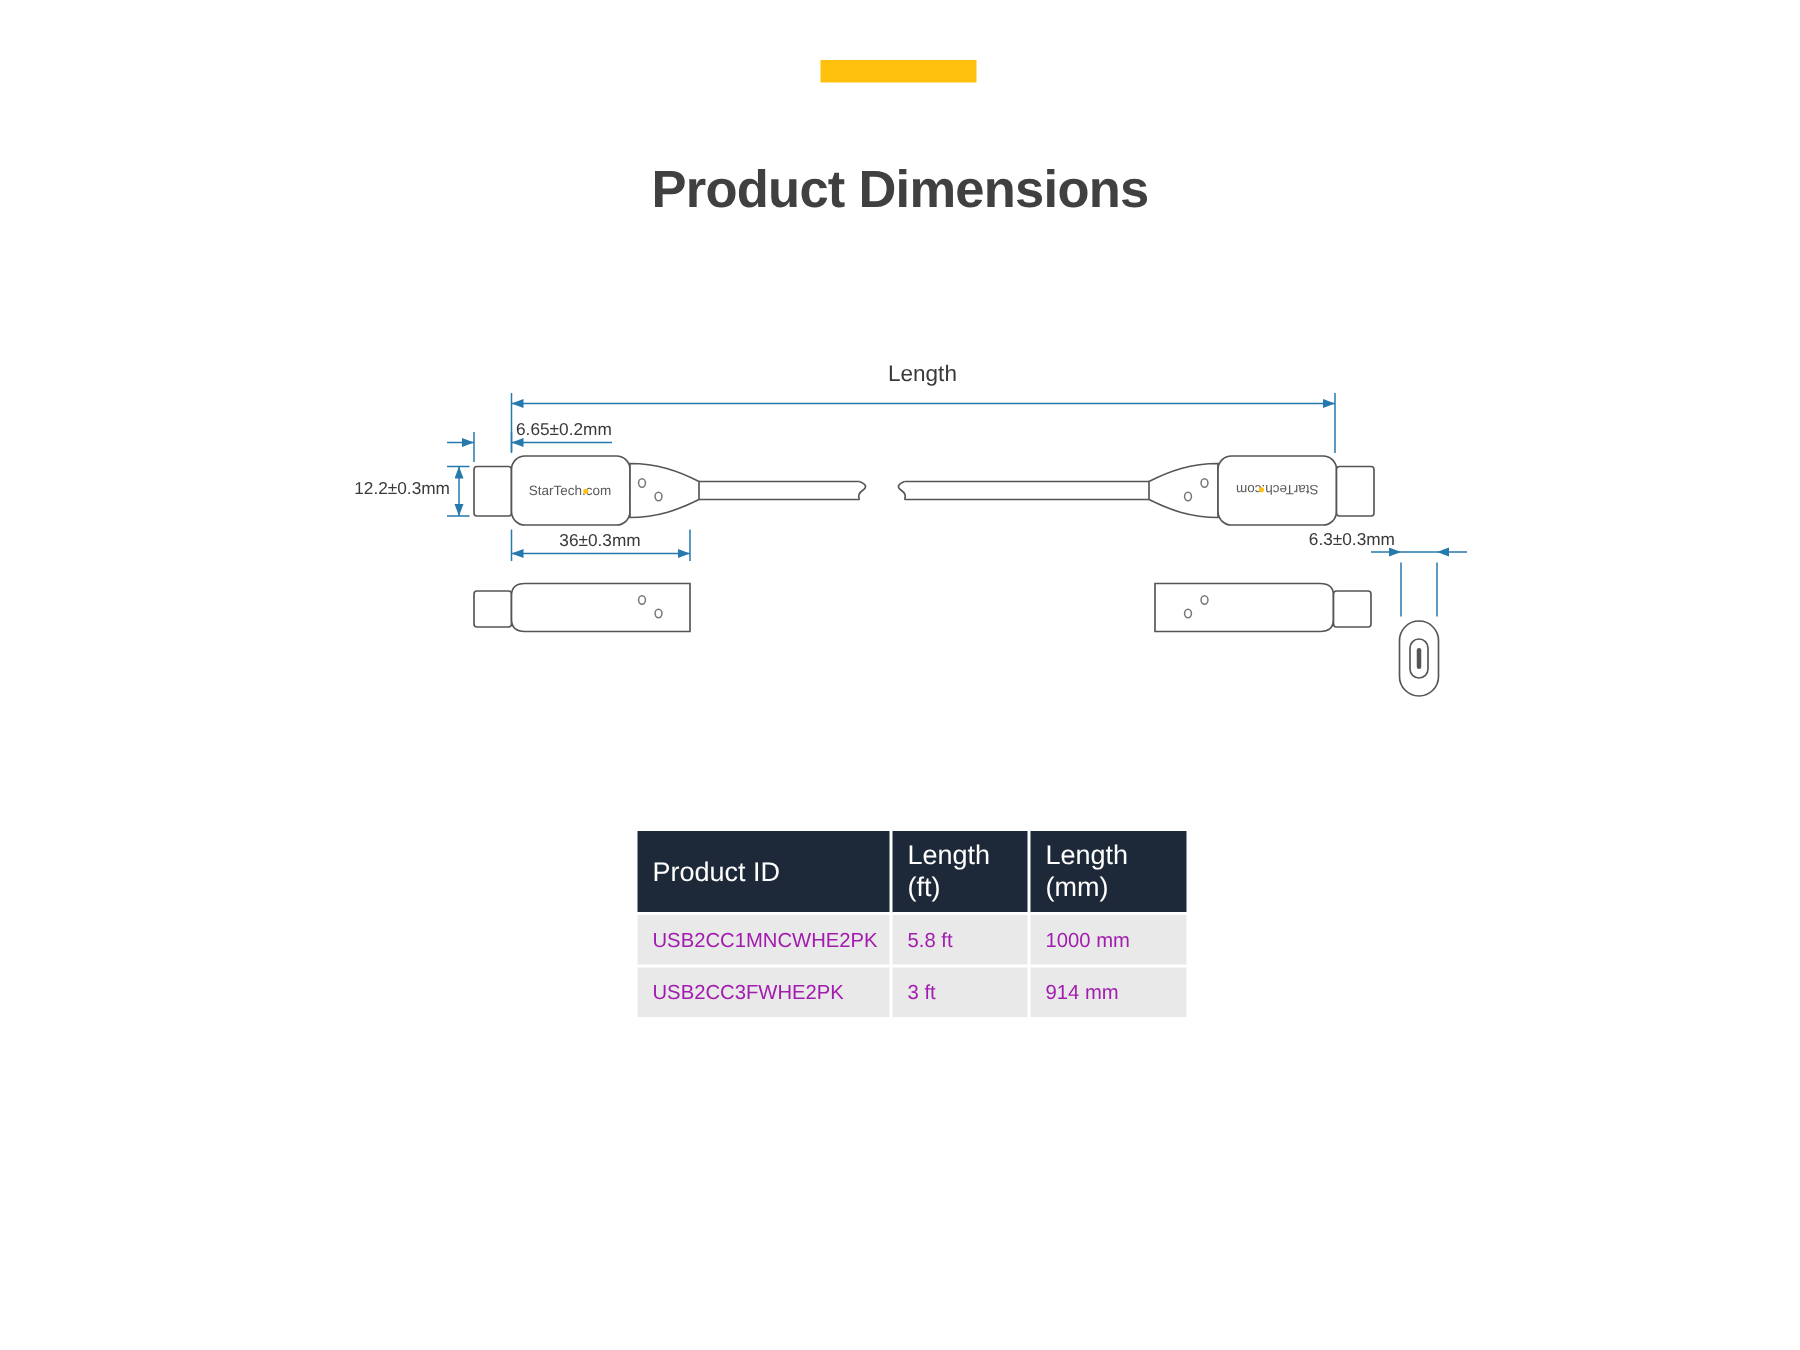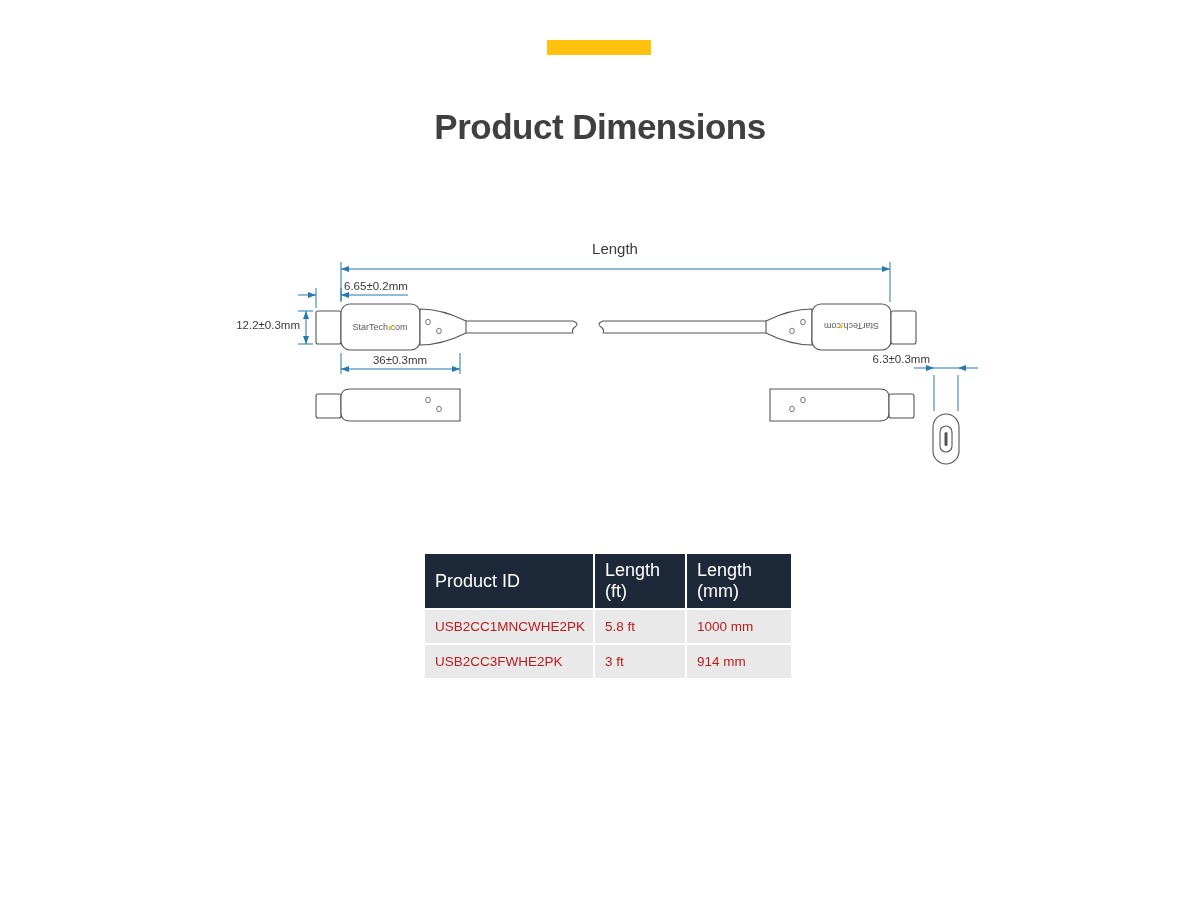--- a/index.html
+++ b/index.html
@@ -6,21 +6,21 @@
   .page{position:relative;width:1200px;height:900px;background:#ffffff;overflow:hidden;
         font-family:"Liberation Sans",sans-serif;}
   .accent-bar{position:absolute;left:547px;top:40px;width:104px;height:15px;background:#ffc10e;}
   .page-title{position:absolute;left:0;top:84px;width:1200px;text-align:center;
         font-size:35px;font-weight:700;color:#404040;letter-spacing:-0.5px;}
   .diagram-svg{position:absolute;left:0;top:0;}
 
   .spec-table{position:absolute;left:423px;top:552px;border-collapse:collapse;}
   .spec-table th{background:#1d2939;color:#ffffff;font-size:18px;font-weight:400;
         text-align:left;padding:6px 8px 6px 10px;border:2px solid #ffffff;height:19px;}
-  .spec-table td{background:#e9e9e9;color:#b91c1c;font-size:13.5px;
+  .spec-table td{background:#e9e9e9;color:#a21caf;font-size:13.5px;
         text-align:left;padding:8px 8px 8px 10px;border:2px solid #ffffff;height:17px;}
   .spec-table .c1{width:137px;}
   .spec-table .c2{width:72px;}
   .spec-table .c3{width:86px;margin-left:20px;}
 
   .outline{fill:#ffffff;stroke:#555555;stroke-width:1.1;}
   .outline-n{fill:none;stroke:#555555;stroke-width:1.1;}
   .hole{fill:none;stroke:#777777;stroke-width:1;}
   .dim{stroke:#2579ad;stroke-width:1;fill:none;}
   .dim-label{font-family:"Liberation Sans",sans-serif;font-size:11.5px;fill:#3a3a3a;}

